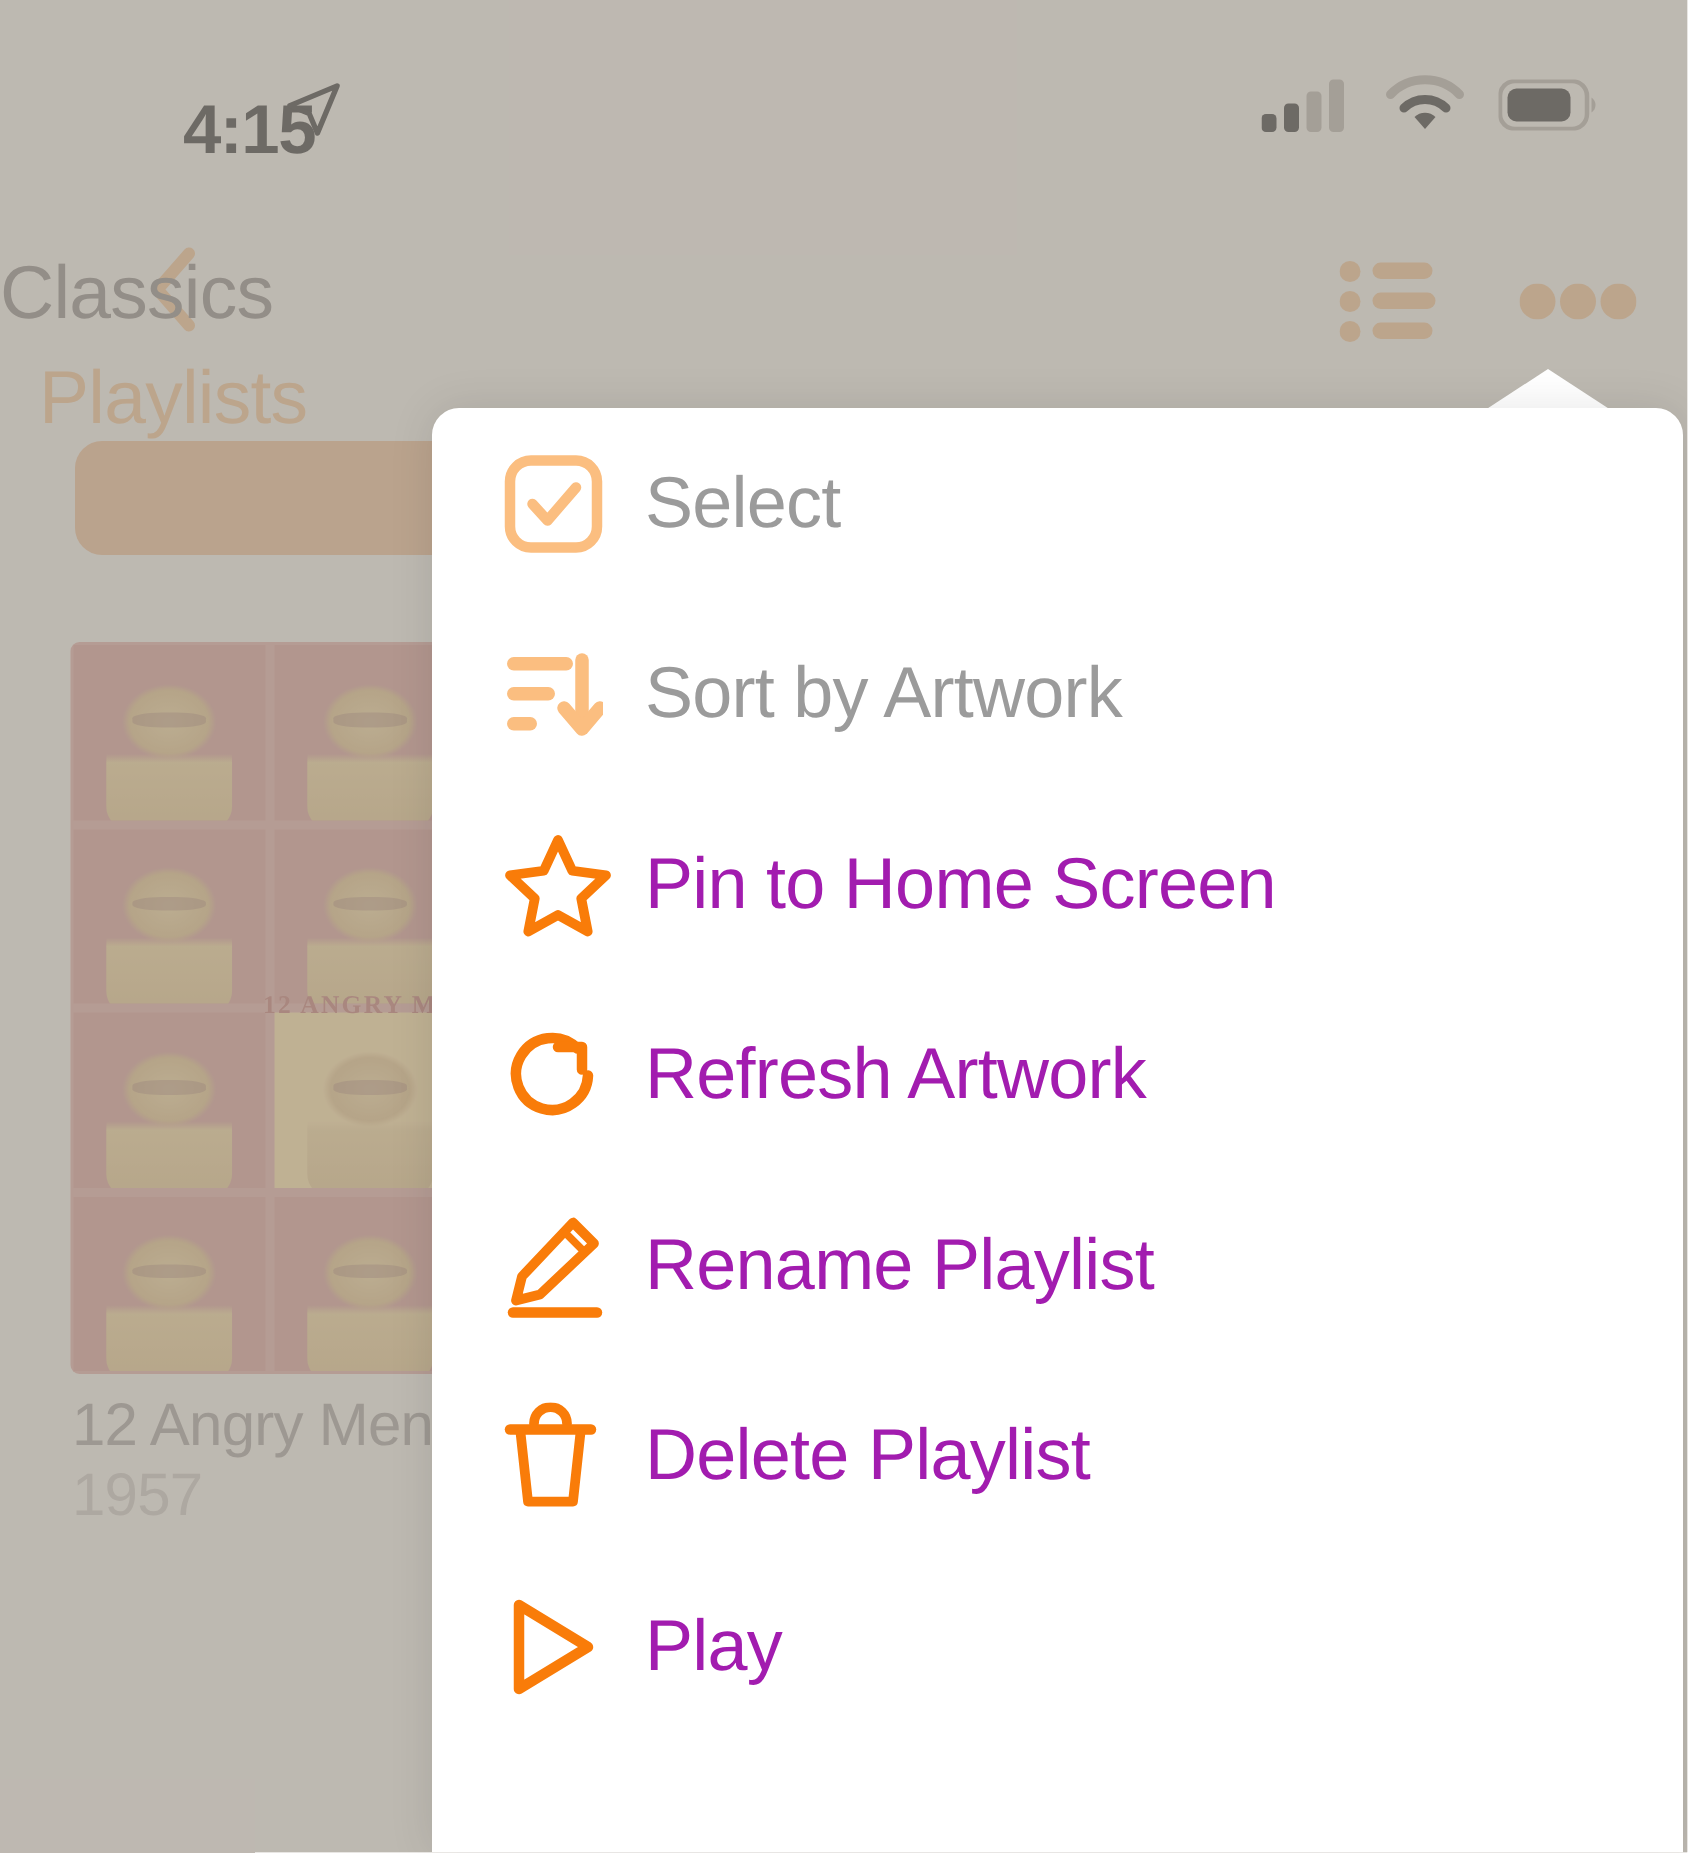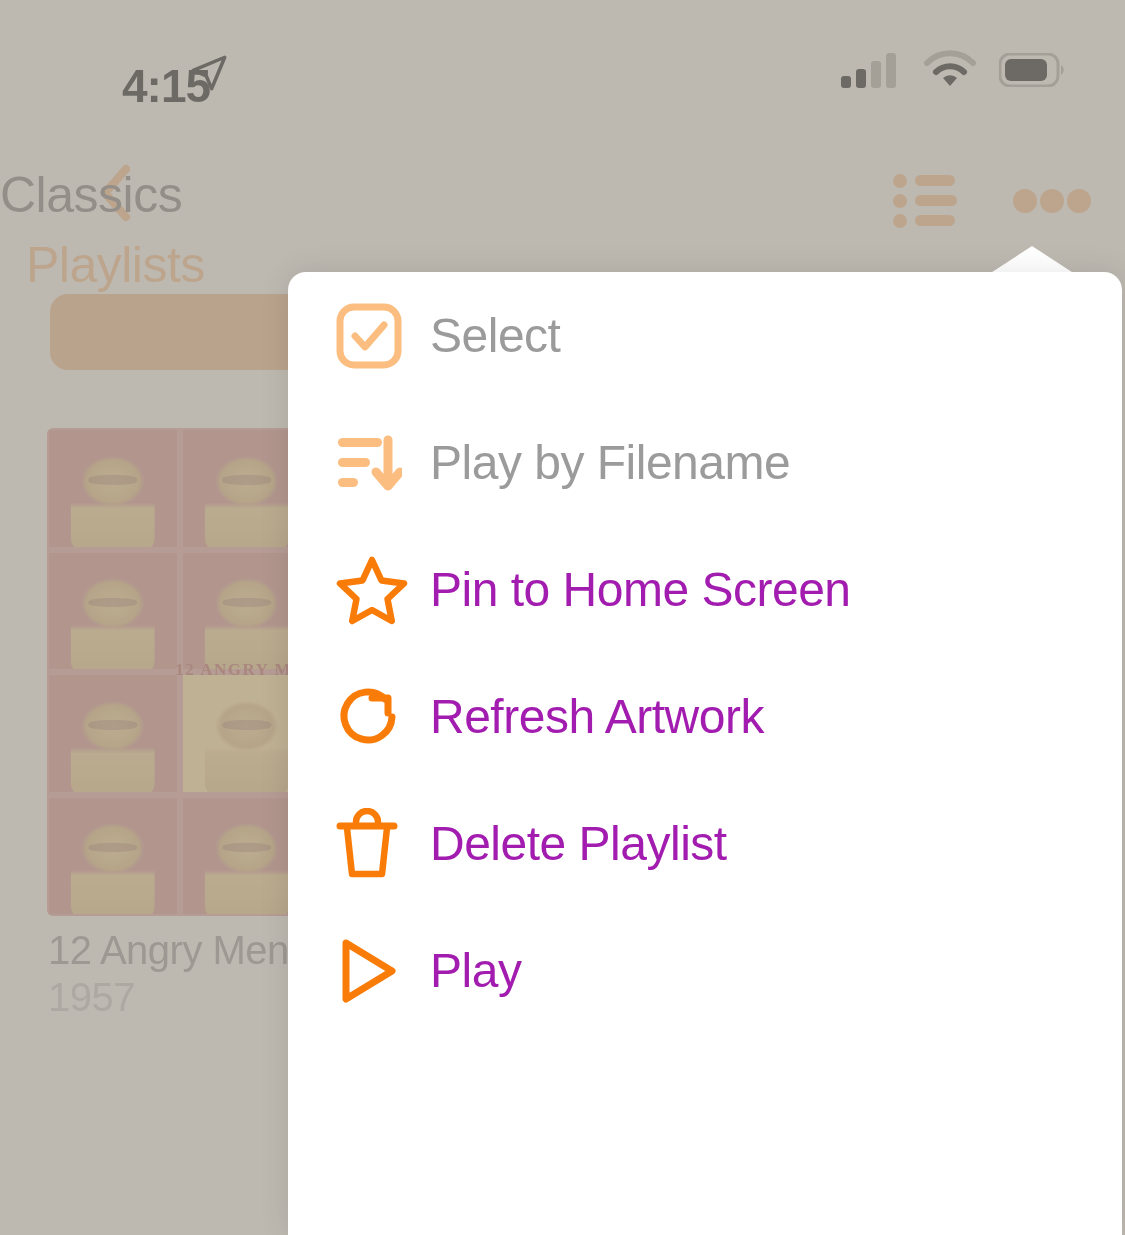--- a/index.html
+++ b/index.html
@@ -277,21 +277,21 @@
       <div class="menu-item dim">
         <span class="mi-icon">
           <svg width="66" height="62" viewBox="0 0 66 62">
             <rect x="2" y="6" width="44" height="9" rx="4.5" fill="#FBBE80"></rect>
             <rect x="2" y="26" width="32" height="9" rx="4.5" fill="#FBBE80"></rect>
             <rect x="2" y="46" width="20" height="9" rx="4.5" fill="#FBBE80"></rect>
             <path d="M52 8 V50" fill="none" stroke="#FBBE80" stroke-width="9" stroke-linecap="round"></path>
             <path d="M40 40 L52 54 L64 40" fill="none" stroke="#FBBE80" stroke-width="9" stroke-linecap="round" stroke-linejoin="round"></path>
           </svg>
         </span>
-        <span class="mi-label">Play by Filename</span>
+        <span class="mi-label">Sort by Artwork</span>
       </div>
 
       <div class="menu-item">
         <span class="mi-icon">
           <svg width="72" height="70" viewBox="0 0 72 70">
             <path d="M36 5 L45.5 25.5 L68 28.5 L51.5 44 L55.8 66 L36 55 L16.2 66 L20.5 44 L4 28.5 L26.5 25.5 Z" fill="none" stroke="#F97C09" stroke-width="6.5" stroke-linejoin="round"></path>
           </svg>
         </span>
         <span class="mi-label">Pin to Home Screen</span>
       </div>
@@ -299,20 +299,30 @@
       <div class="menu-item">
         <span class="mi-icon">
           <svg width="68" height="68" viewBox="0 0 68 68">
             <path d="M49 16 A24 24 0 1 0 56 34" fill="none" stroke="#F97C09" stroke-width="7" stroke-linecap="round"></path>
             <path d="M36 15 L52 15 L52 30" fill="none" stroke="#F97C09" stroke-width="7" stroke-linecap="round" stroke-linejoin="round"></path>
           </svg>
         </span>
         <span class="mi-label">Refresh Artwork</span>
       </div>
 
+      <div class="menu-item">
+        <span class="mi-icon">
+          <svg width="70" height="70" viewBox="0 0 70 70">
+            <path d="M46 6 L60 20 L24 54 L8 58 L12 42 Z" fill="none" stroke="#F97C09" stroke-width="6.5" stroke-linejoin="round"></path>
+            <path d="M40 12 L54 26" fill="none" stroke="#F97C09" stroke-width="5"></path>
+            <path d="M6 66 H62" fill="none" stroke="#F97C09" stroke-width="7" stroke-linecap="round"></path>
+          </svg>
+        </span>
+        <span class="mi-label">Rename Playlist</span>
+      </div>
 
       <div class="menu-item">
         <span class="mi-icon">
           <svg width="62" height="72" viewBox="0 0 62 72">
             <path d="M20 14 A11 11 0 0 1 42 14" fill="none" stroke="#F97C09" stroke-width="6.5" stroke-linecap="round"></path>
             <path d="M4 18 H58" fill="none" stroke="#F97C09" stroke-width="7" stroke-linecap="round"></path>
             <path d="M11 20 L16 66 H46 L51 20" fill="none" stroke="#F97C09" stroke-width="6.5" stroke-linejoin="round" stroke-linecap="round"></path>
           </svg>
         </span>
         <span class="mi-label">Delete Playlist</span>

